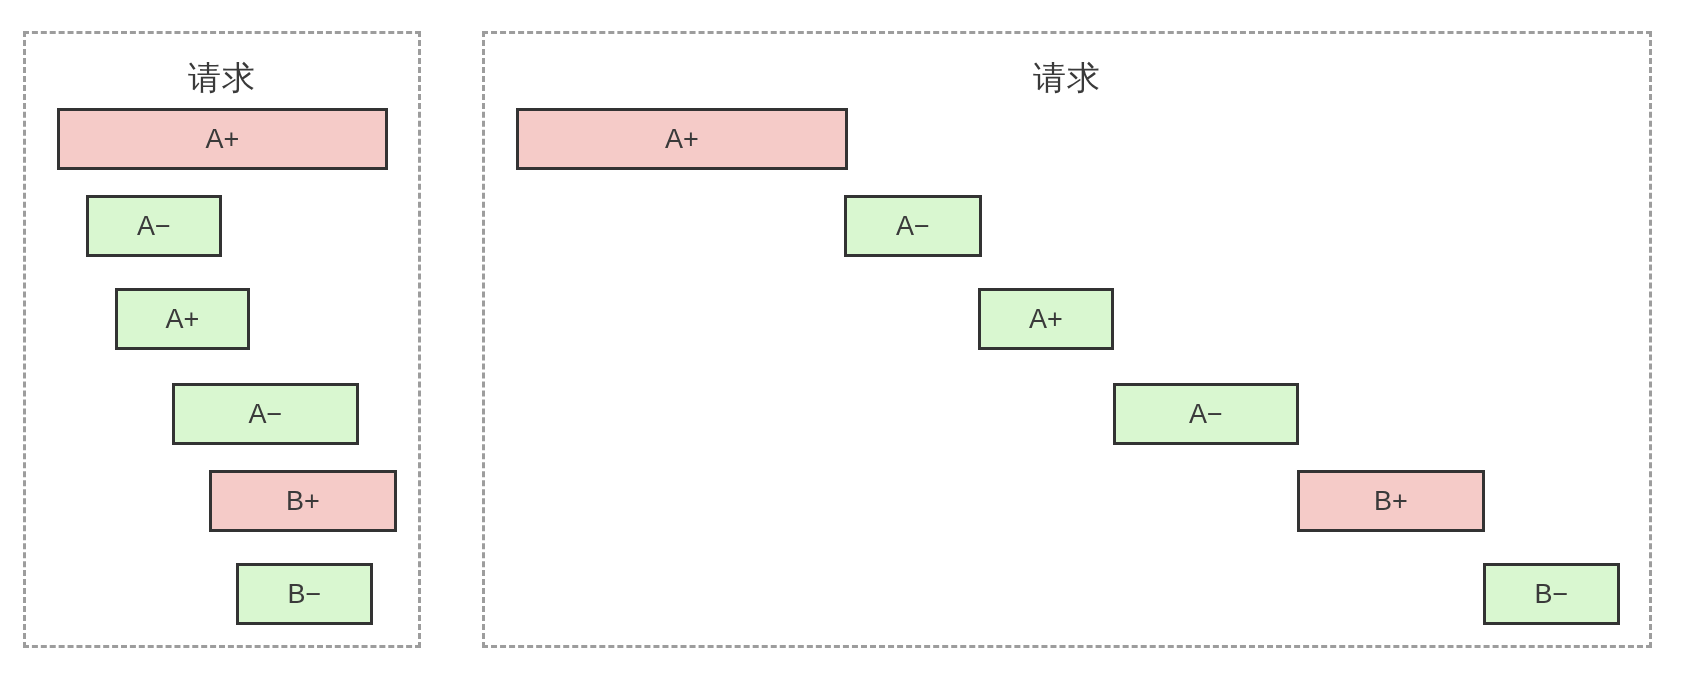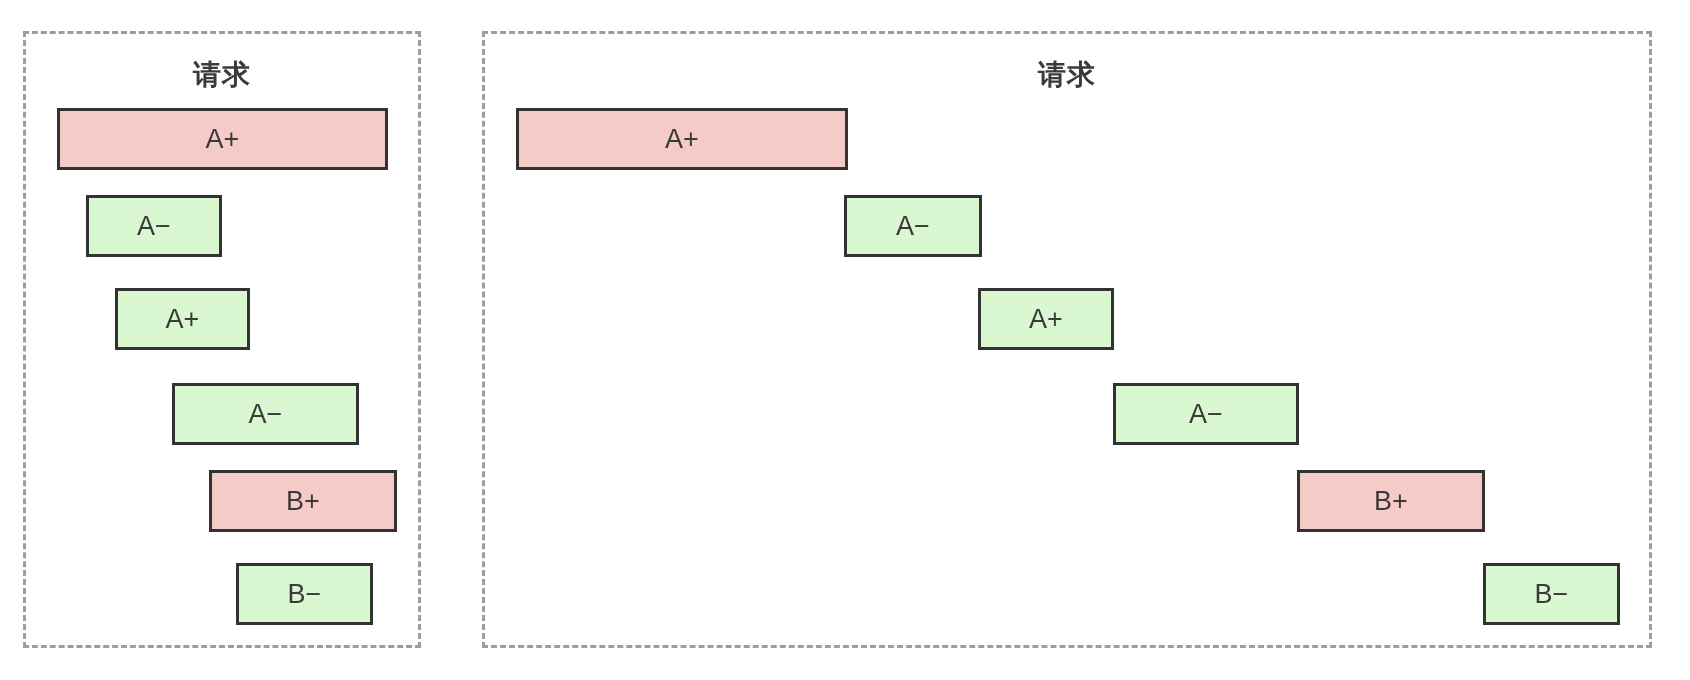--- a/index.html
+++ b/index.html
@@ -18,22 +18,22 @@
   .panel {
     position: absolute;
     box-sizing: border-box;
     border: 3px dashed var(--panel-border, #9d9d9d);
     background: transparent;
   }
   .panel-title {
     margin: 0;
     padding-top: 22px;
     text-align: center;
-    font-size: 28px;
-    font-weight: bold;
+    font-size: 33px;
+    font-weight: normal;
     letter-spacing: 1px;
     color: var(--text, #3a3a3a);
   }
   .bar {
     position: absolute;
     box-sizing: border-box;
     border: 3px solid var(--bar-border, #333333);
     display: flex;
     align-items: center;
     justify-content: center;

